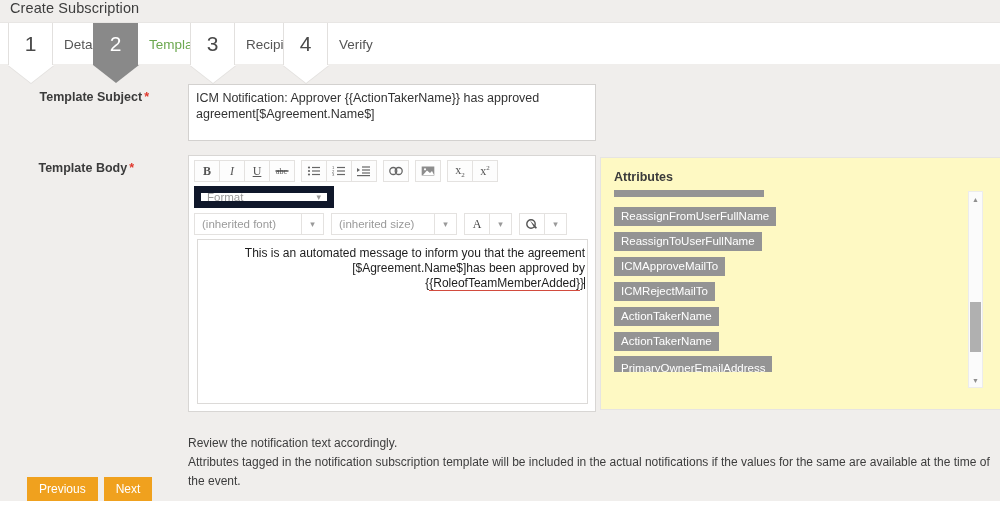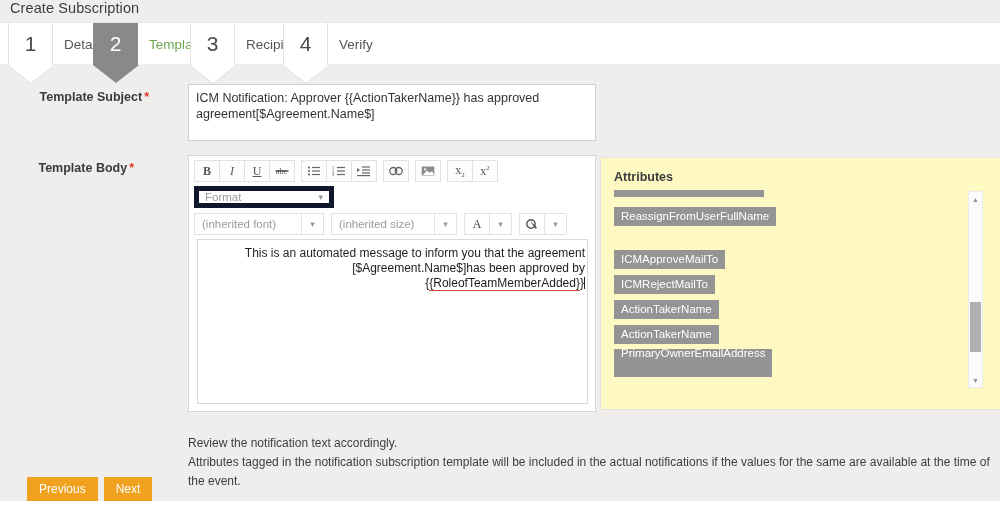--- a/index.html
+++ b/index.html
@@ -128,21 +128,21 @@
     background: #fdfdfd;
     display: flex; align-items: center; justify-content: center;
     font-size: 12px; color: #555;
     margin-right: -1px;
   }
   .tb-gap { width: 7px; flex: 0 0 7px; }
   .tb-btn svg { display: block; }
 
   .tb-select {
     height: 22px;
-    border: 5px solid #0f172a;
+    border: 7px solid #0f172a;
     background: #ffffff;
     display: flex; align-items: center;
     font-size: 11.5px; color: #9a9a9a;
     padding-left: 6px;
     position: relative;
   }
   .tb-select .chev {
     position: absolute; right: 6px; top: 50%;
     transform: translateY(-50%);
     color: #999; font-size: 9px;
@@ -225,22 +225,22 @@
     white-space: nowrap;
   }
   .attr-chip.clipped-top {
     width: 150px;
     height: 7px;
     padding: 0;
     overflow: hidden;
   }
   .attr-chip.clipped-bot {
     overflow: hidden;
-    height: 28px;
-    padding-top: 0;
+    height: 16px;
+    padding-top: 8px;
     padding-bottom: 0;
     line-height: 9px;
     text-align: right;
   }
   .attr-scroll {
     position: absolute;
     right: 17px; top: 33px;
     width: 15px; height: 197px;
     background: #fbfbfb;
     border: 1px solid #ececec;
@@ -434,21 +434,21 @@
       <span>This is an automated message to inform you that the agreement [$Agreement.Name$]has been approved by {</span><span class="tagged">{RoleofTeamMemberAdded}</span><span>}</span><span class="caret"></span>
     </div>
   </div>
 
   <div class="attr-panel">
     <div class="attr-title">Attributes</div>
 
     <div class="attr-list">
       <div class="attr-chip clipped-top"></div><br>
       <div class="attr-chip">ReassignFromUserFullName</div><br>
-      <br>
+      <div class="attr-chip">ReassignToUserFullName</div><br>
       <div class="attr-chip">ICMApproveMailTo</div><br>
       <div class="attr-chip">ICMRejectMailTo</div><br>
       <div class="attr-chip">ActionTakerName</div><br>
       <div class="attr-chip">ActionTakerName</div><br>
       <div class="attr-chip clipped-bot">PrimaryOwnerEmailAddress</div>
     </div>
 
     <div class="attr-scroll">
       <div class="sb-arrow">▲</div>
       <div class="sb-thumb"></div>

